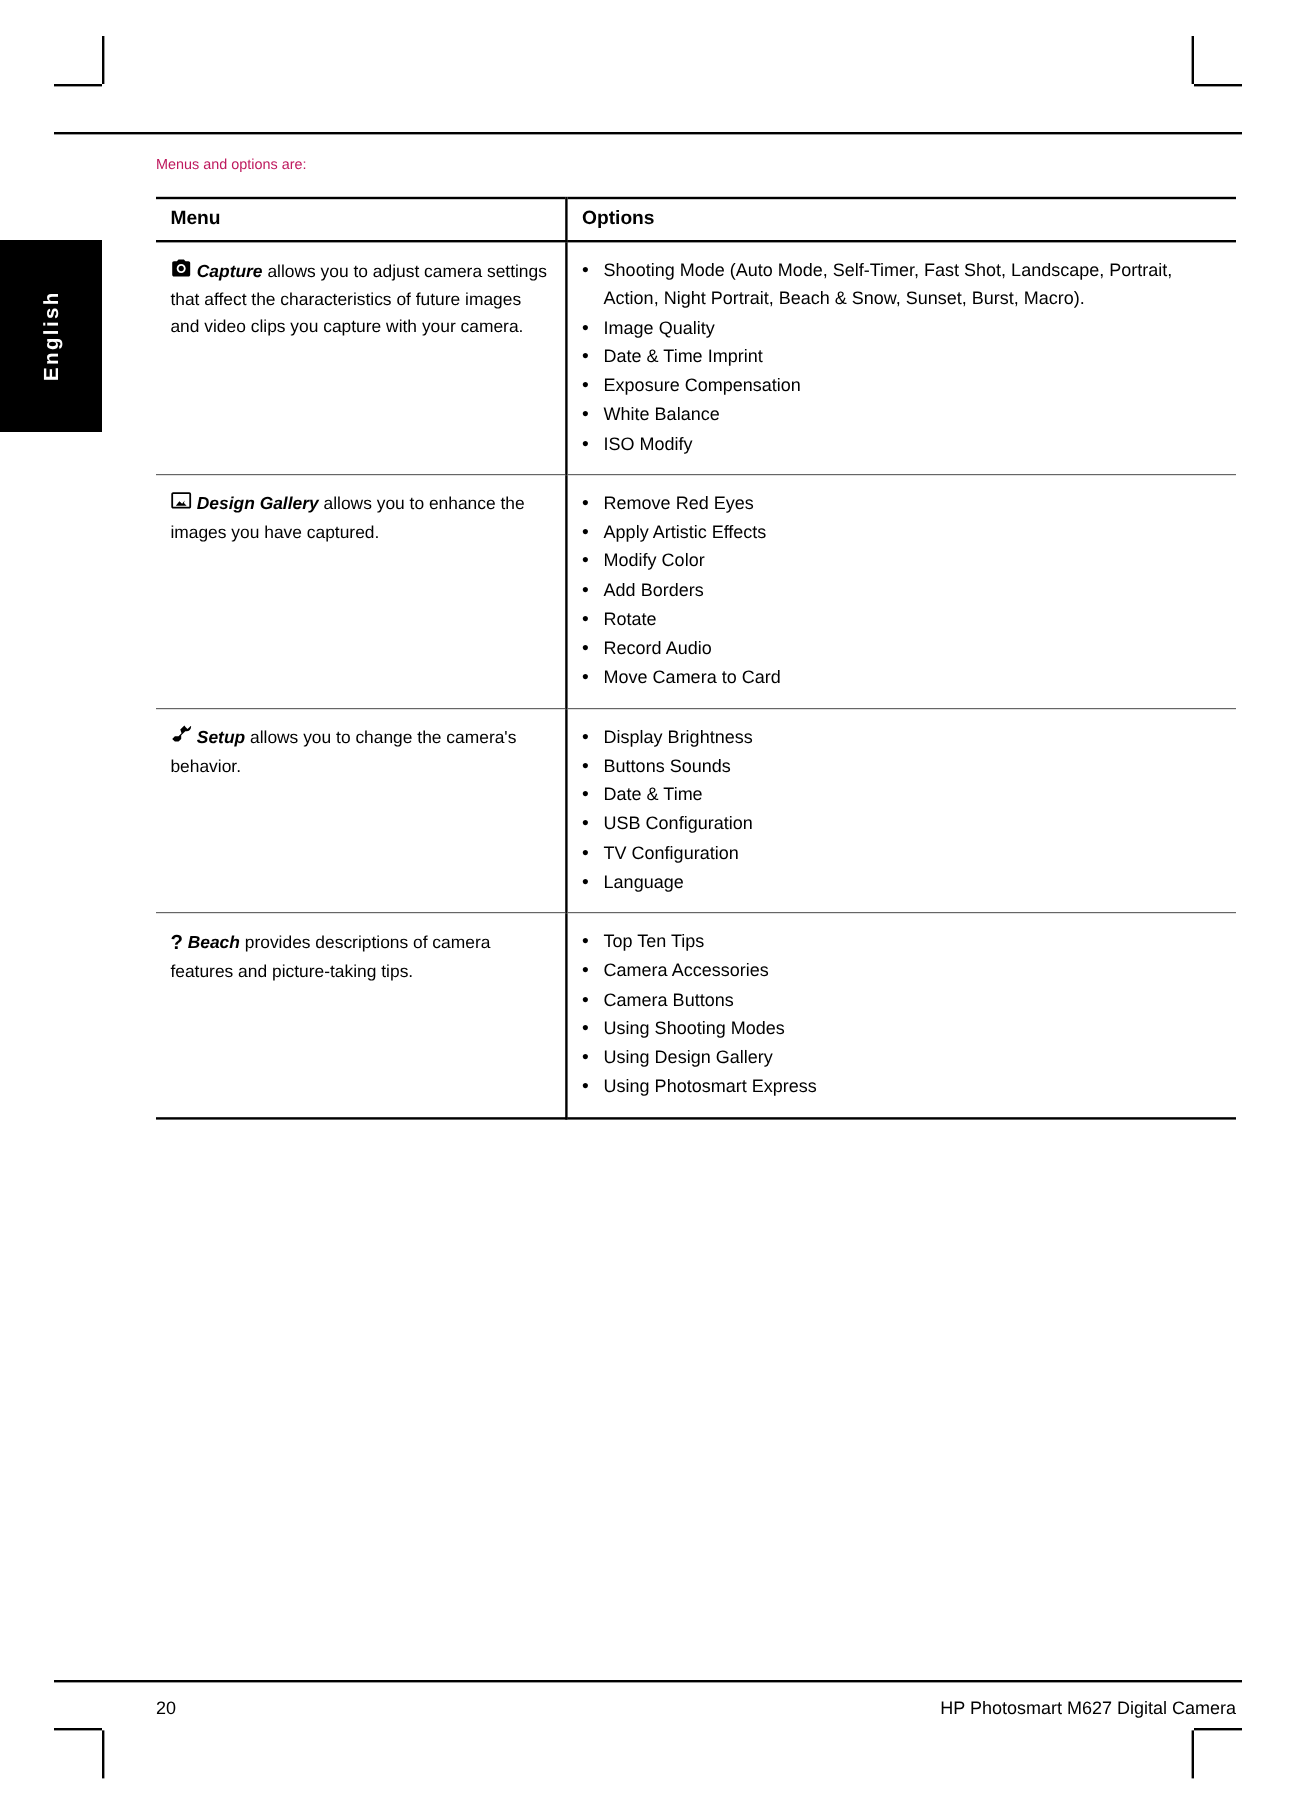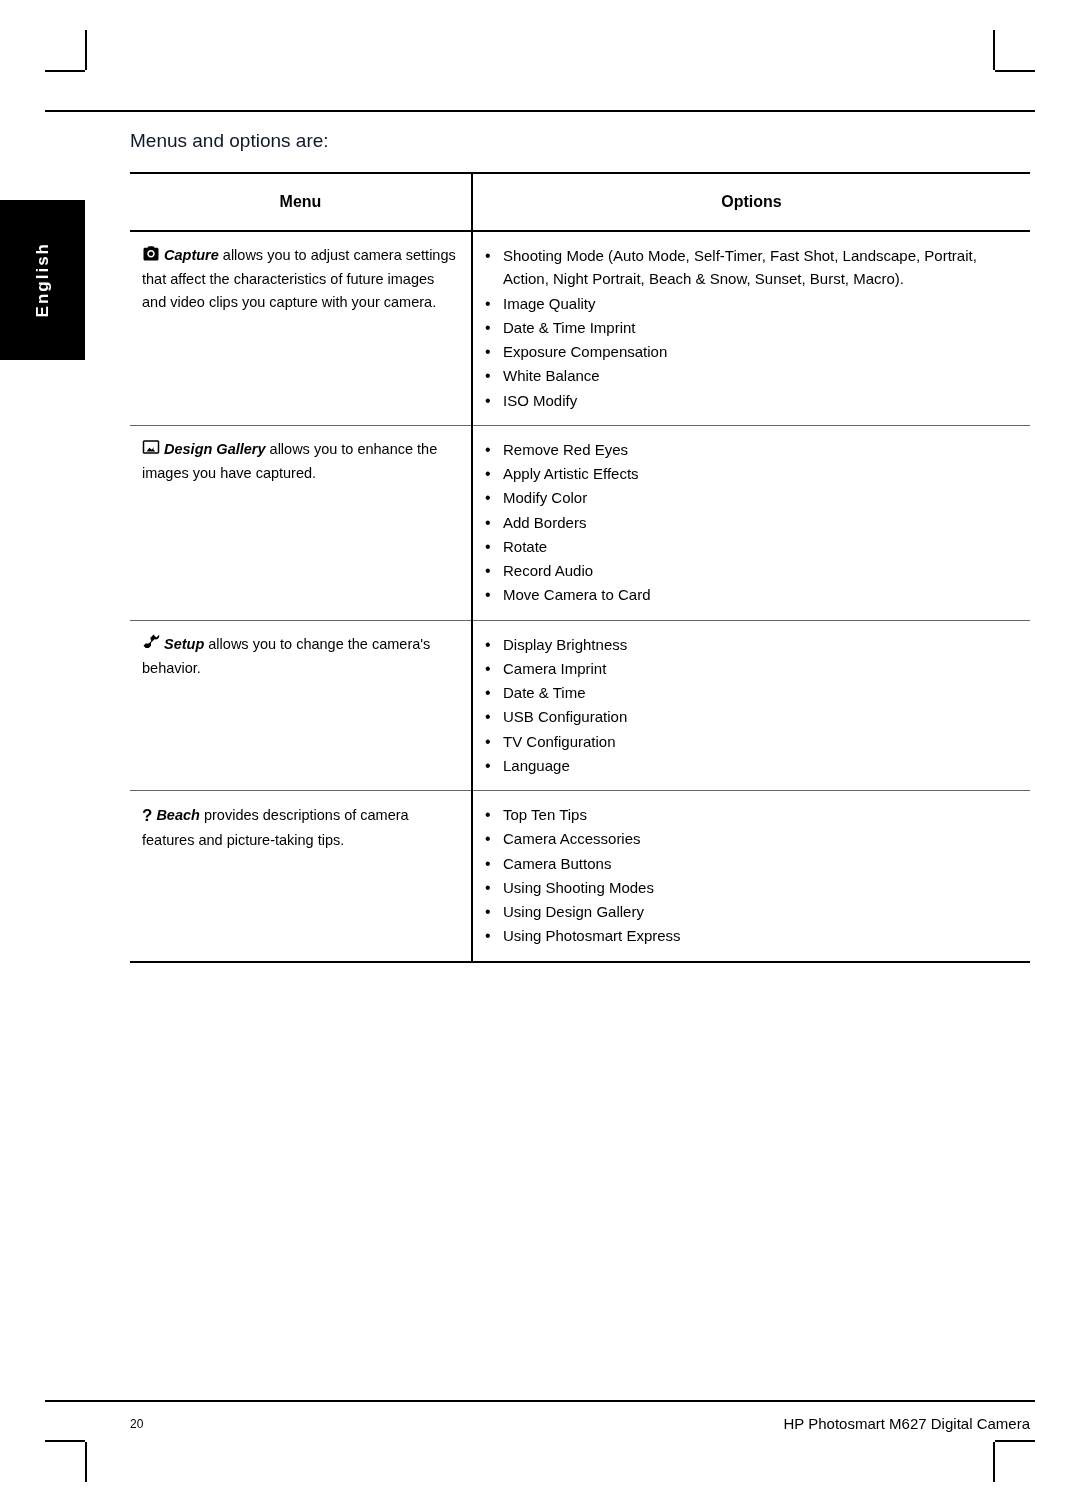--- a/index.html
+++ b/index.html
@@ -88,37 +88,37 @@
     .main-content {
       position: absolute;
       top: 130px;
       left: 130px;
       right: 50px;
       bottom: 130px;
     }
 
     
     .page-title {
-      font-size: 19px;
+      font-size: 12px;
       font-weight: normal;
       margin-bottom: 20px;
-      color: #0f172a;
+      color: #be185d;
     }
 
     
     .menu-table {
       width: 100%;
       border-collapse: collapse;
       border-top: 2px solid #000;
     }
 
     .menu-table th {
       border-bottom: 2px solid #000;
-      padding: 19px 12px;
-      text-align: center;
+      padding: 8px 12px;
+      text-align: left;
       font-size: 16px;
       font-weight: bold;
     }
 
     .menu-table th:first-child {
       width: 38%;
       border-right: 2px solid #000;
     }
 
     .menu-table td {
@@ -173,21 +173,21 @@
       bottom: 80px;
       left: 130px;
       right: 50px;
       display: flex;
       justify-content: space-between;
       align-items: center;
       font-size: 14.5px;
     }
 
     .footer .page-num {
-      font-size: 12px;
+      font-size: 15px;
     }
 
     .footer .doc-title {
       font-size: 15px;
     }
   </style>
 </head>
 <body>
 
 <div class="corner-mark tl-v"></div>
@@ -248,21 +248,21 @@
             </ul>
           </td>
         </tr>
         <tr>
           <td class="menu-desc"><span style="vertical-align: middle; margin-right: 4px;"><svg width="18" height="18" viewBox="0 0 24 24" fill="black">
                 <path d="M15.5 2.1L11 6.6l1.4 4L9 14H5l-3 3 3 3h4l3-3v-4l4.6-4.6c.4.1.8.1 1.4.1 2.8 0 5-2.2 5-5 0-.4 0-.8-.1-1.1L19 6.1l-2-2-1.5-2z"></path>
               </svg></span><strong>Setup</strong> allows you to change the camera's behavior.</td>
           <td>
             <ul class="options-list">
               <li>Display Brightness</li>
-              <li>Camera Imprint</li>
+              <li>Buttons Sounds</li>
               <li>Date &amp; Time</li>
               <li>USB Configuration</li>
               <li>TV Configuration</li>
               <li>Language</li>
             </ul>
           </td>
         </tr>
         <tr>
           <td class="menu-desc"><span style="vertical-align: middle; margin-right: 4px;"><span style="font-weight:bold;font-size:17px;">?</span></span><strong>Beach</strong> provides descriptions of camera features and picture-taking tips.</td>
           <td>

